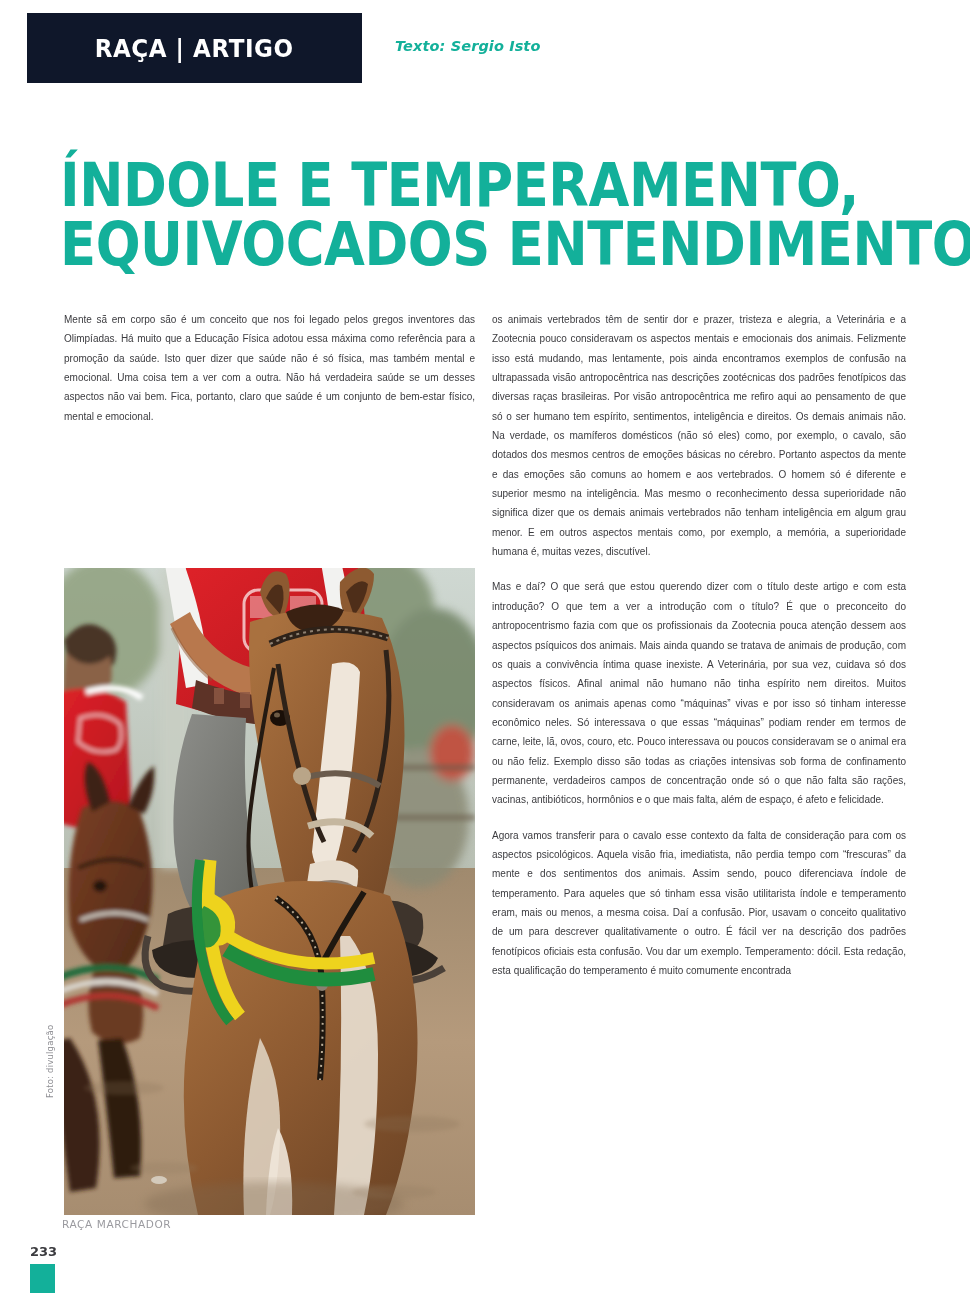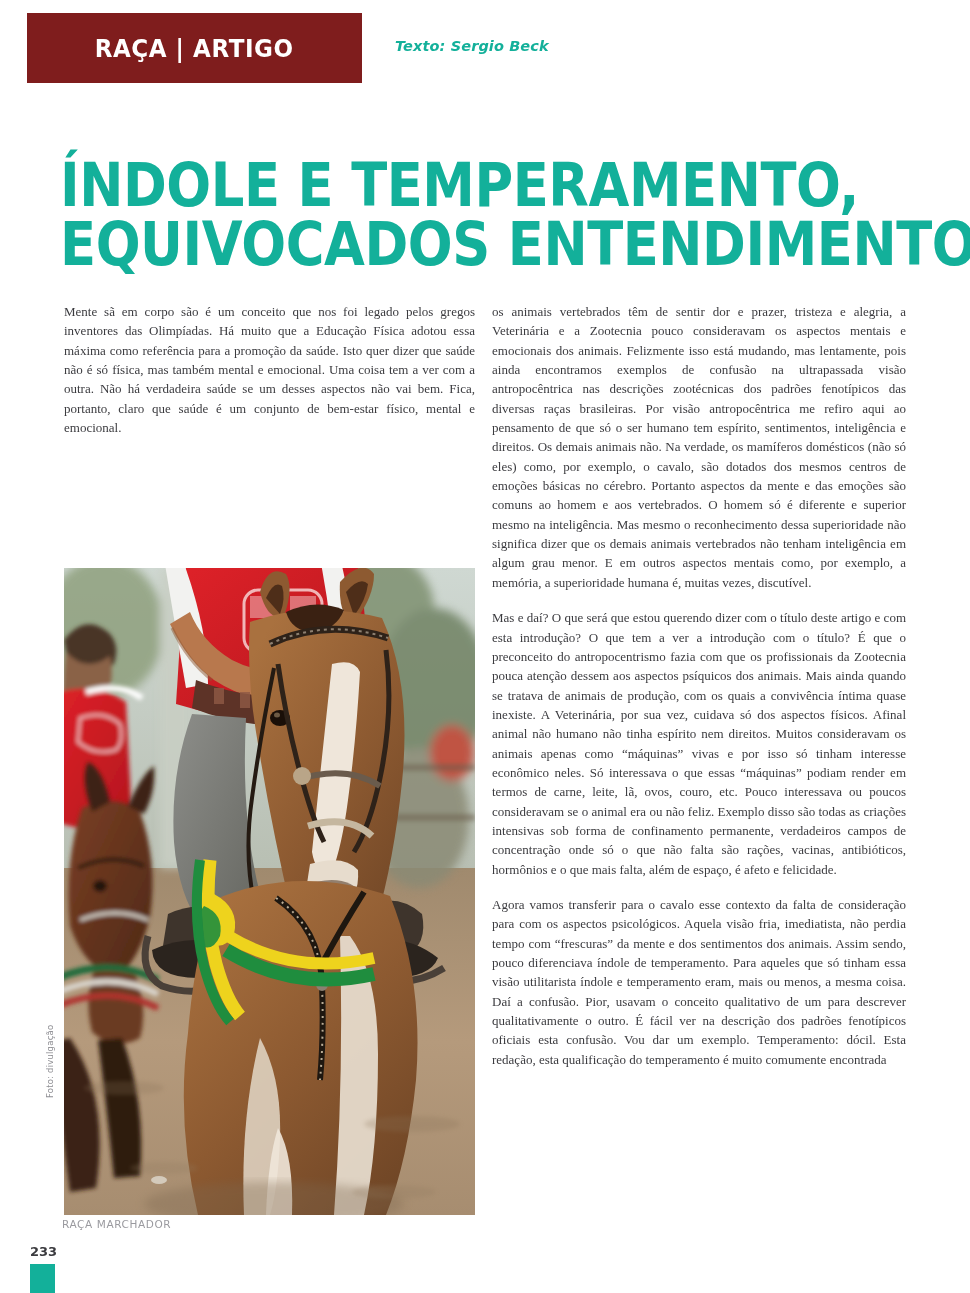--- a/index.html
+++ b/index.html
@@ -16,21 +16,21 @@
     color: #3b3b3f;
   }
 
   
   .kicker-bar {
     position: absolute;
     left: 27px;
     top: 13px;
     width: 335px;
     height: 70px;
-    background: #7f1d1d;
+    background: #0f172a;
     display: flex;
     align-items: center;
     justify-content: center;
   }
   .kicker-text {
     color: #ffffff;
     font-family: "DejaVu Sans", sans-serif;
     font-weight: bold;
     font-size: 25px;
     letter-spacing: 0.6px;
@@ -63,23 +63,23 @@
     line-height: 0.98;
     letter-spacing: -0.5px;
     transform: scaleX(0.88);
     transform-origin: left top;
   }
   .headline .hl-line { display: block; white-space: nowrap; }
 
   
   .col {
     position: absolute;
-    top: 302px;
-    font-family: Liberation Serif, serif;
-    font-size: 13px;
+    top: 310px;
+    font-family: Liberation Sans, sans-serif;
+    font-size: 10px;
     line-height: 19.35px;
     text-align: justify;
     color: #3b3b3f;
   }
   .col-left  { left: 64px;  width: 411px; }
   .col-right { left: 492px; width: 414px; }
   .col p { margin: 0 0 16px 0; }
   .col p:last-child { margin-bottom: 0; }
 
   
@@ -139,21 +139,21 @@
     height: 29px;
     background: #13B09A;
   }
 </style>
 </head>
 <body>
 
 <div class="kicker-bar">
   <span class="kicker-text">RAÇA | ARTIGO</span>
 </div>
-<div class="byline">Texto: Sergio Beck</div>
+<div class="byline">Texto: Sergio Isto</div>
 
 <h1 class="headline">
   <span class="hl-line">ÍNDOLE E TEMPERAMENTO,</span>
   <span class="hl-line">EQUIVOCADOS ENTENDIMENTOS</span>
 </h1>
 
 <div class="col col-left">
   <p>Mente sã em corpo são é um conceito que nos foi legado pelos gregos inventores das Olimpíadas. Há muito que a Educação Física adotou essa máxima como referência para a promoção da saúde. Isto quer dizer que saúde não é só física, mas também mental e emocional. Uma coisa tem a ver com a outra. Não há verdadeira saúde se um desses aspectos não vai bem. Fica, portanto, claro que saúde é um conjunto de bem-estar físico, mental e emocional.</p>
 </div>
 

